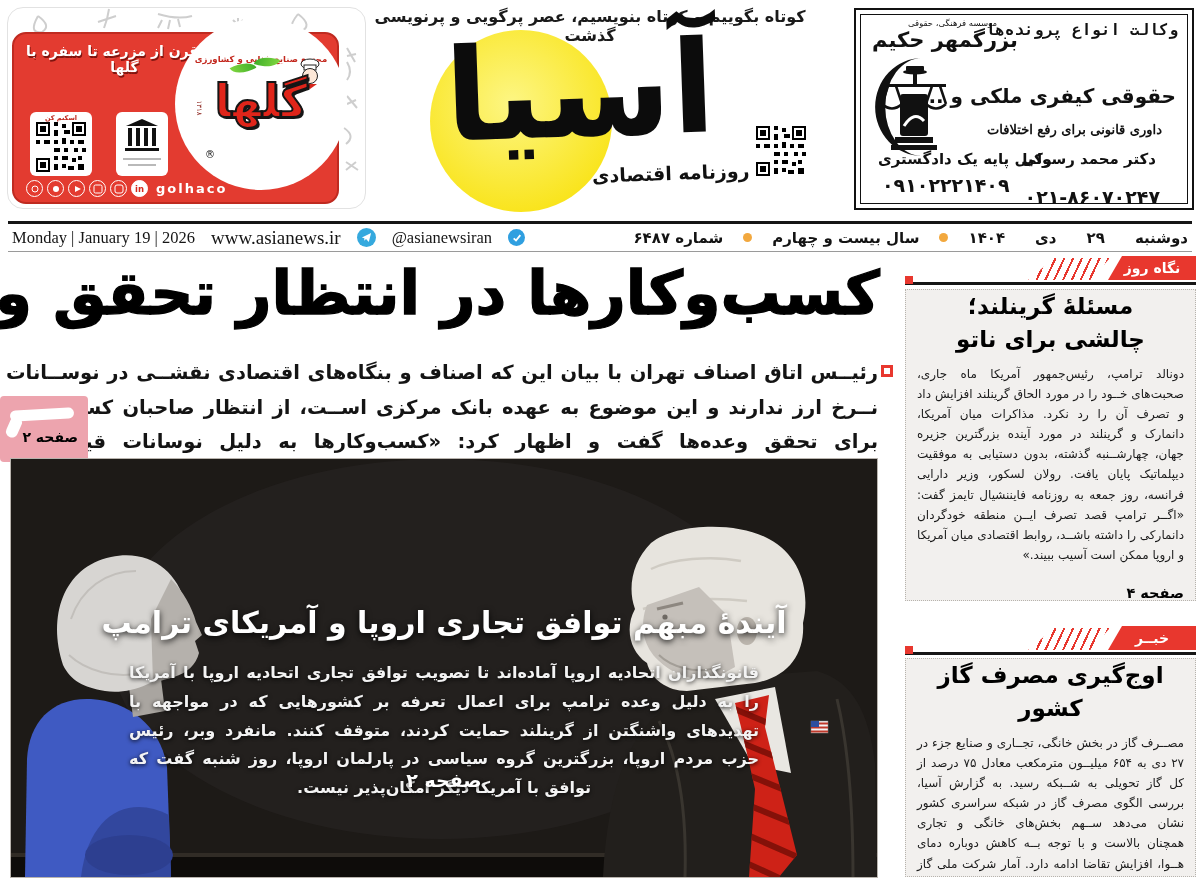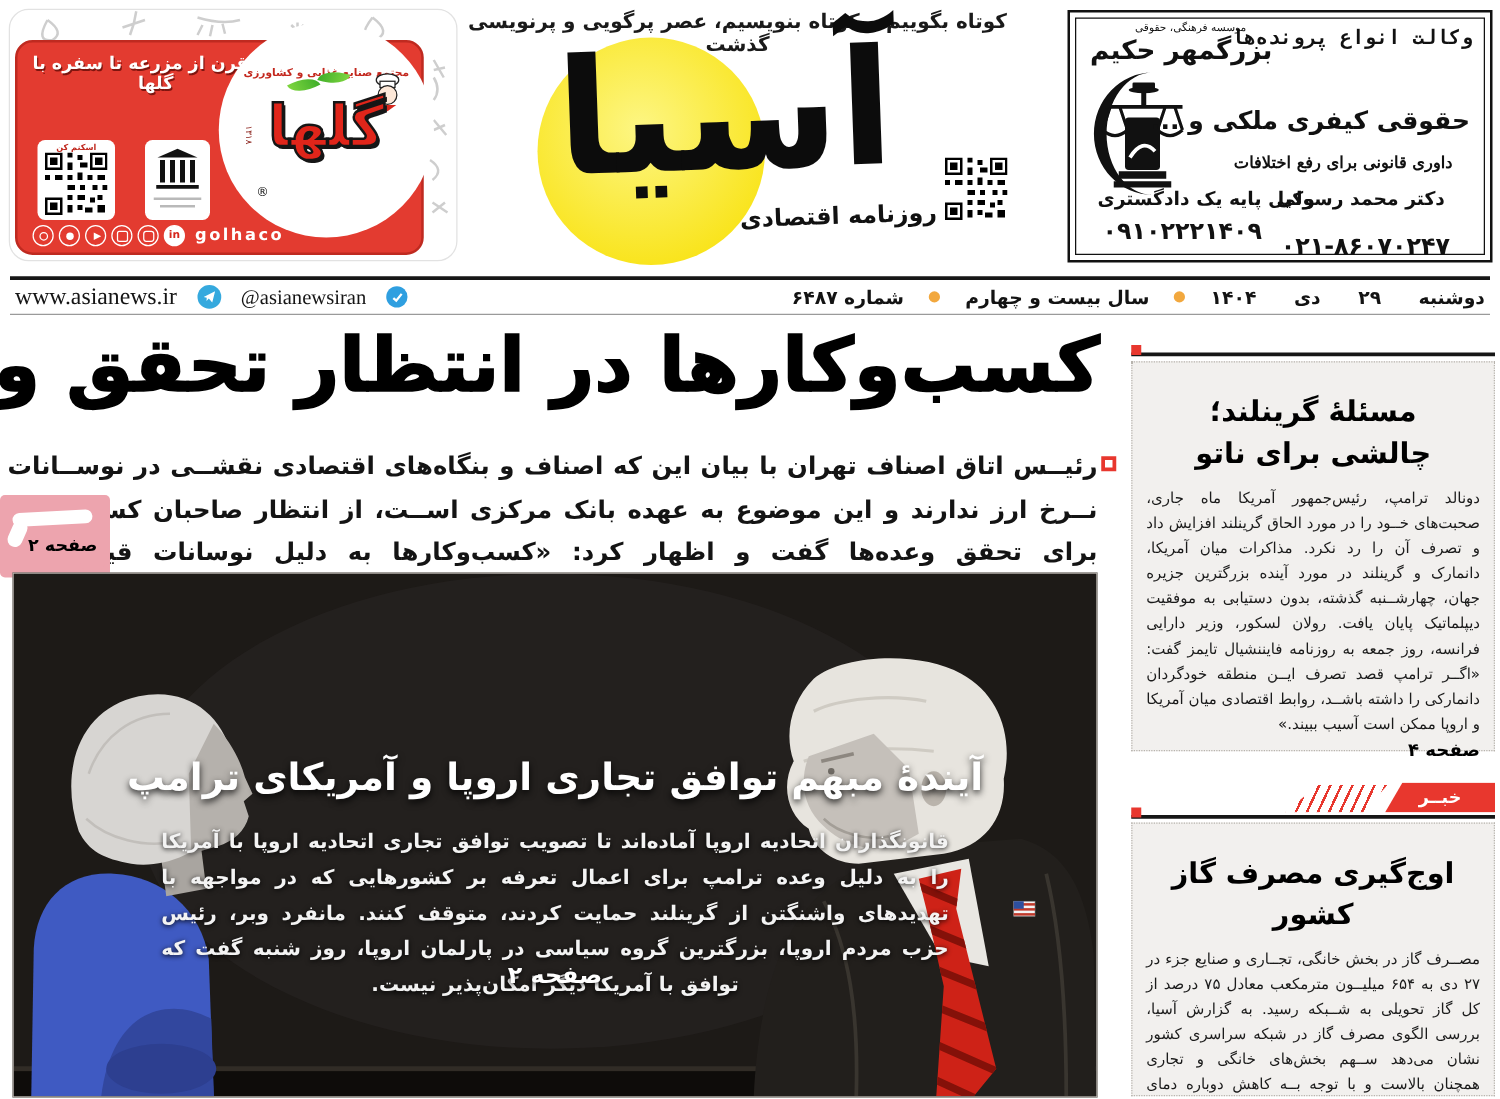--- a/index.html
+++ b/index.html
@@ -125,25 +125,25 @@
   .sec-label{position:absolute;right:0;top:0;height:24px;min-width:62px;padding:0 13px;
              background:#e8372e;color:#fff;font-size:14px;font-weight:bold;direction:rtl;
              display:flex;align-items:center;justify-content:center;
              clip-path:polygon(14px 0,100% 0,100% 100%,0 100%);}
   .sec-hatch{position:absolute;right:86px;top:2px;width:82px;height:22px;
              background:repeating-linear-gradient(115deg,#e8372e 0 2px,rgba(0,0,0,0) 2px 8px);
              clip-path:polygon(32% 0,100% 0,76% 100%,0 100%);}
   .sec-rule{left:905px;width:291px;height:3px;background:#161616;}
   .sec-sq{left:905px;width:8px;height:8px;background:#e8372e;}
   .side-card{left:905px;width:291px;background:#f2f0ee;border:1.5px dotted #b7b3ad;
-             box-sizing:border-box;padding:24px 11px;}
+             box-sizing:border-box;padding:0 11px;}
   .card-title{font-size:23px;font-weight:bold;text-align:center;line-height:1.45;color:#000;direction:rtl;}
   .card-body{margin-top:7px;font-size:12px;line-height:1.68;font-weight:500;text-align:justify;
              direction:rtl;color:#1b1b1b;}
-  .card-ref{margin-top:4px;font-size:14.5px;font-weight:bold;direction:rtl;text-align:right;color:#000;}
+  .card-ref{margin-top:20px;font-size:14.5px;font-weight:bold;direction:rtl;text-align:right;color:#000;}
   #day-card{top:289px;height:312px;}
   #news-card{top:658px;height:219px;overflow:hidden;}
   #day-head{top:256px;} #day-rule{top:282px;} #day-sq{top:276px;}
   #news-head{top:626px;} #news-rule{top:652px;} #news-sq{top:646px;}
 </style>
 </head>
 <body>
 
 <div id="page">
 
@@ -248,20 +248,21 @@
     <div class="l-svc-bold">حقوقی کیفری ملکی و ...</div>
     <div class="l-arb">داوری قانونی برای رفع اختلافات</div>
     <div class="l-name">دکتر محمد رسولی</div>
     <div class="l-title">وکیل پایه یک دادگستری</div>
     <div class="l-ph1">۰۲۱-۸۶۰۷۰۲۴۷</div>
     <div class="l-ph2">۰۹۱۰۲۲۲۱۴۰۹</div>
   </div>
 
   <div class="abs dateline">
     <div class="dl-left">
+      <span class="en-date">Monday | January 19 | 2026</span>
       <span class="website">www.asianews.ir</span>
       <span class="badge tg">
         <svg width="11" height="11" viewBox="0 0 12 12">
             <path d="M1,6 L11,1 L8.5,11 L5.5,7.5 L3.5,9.5 L3.7,6.8 Z" fill="#fff"></path>
           </svg>
       </span>
       <span class="handle">@asianewsiran</span>
       <span class="badge vf">
         <svg width="10" height="10" viewBox="0 0 12 12">
             <path d="M2,6.5 L4.8,9 L10,2.5" stroke="#fff" stroke-width="2.2" fill="none"></path>
@@ -335,20 +336,24 @@
           <rect x="800" y="271.5" width="17" height="2" fill="#c0392b"></rect>
           <rect x="800" y="262" width="8" height="6" fill="#2e4f9e"></rect>
         </g>
       </g>
     </svg>
     <div class="ph-head">آیندهٔ مبهم توافق تجاری اروپا و آمریکای ترامپ</div>
     <div class="ph-body">قانونگذاران اتحادیه اروپا آماده‌اند تا تصویب توافق تجاری اتحادیه اروپا با آمریکا را به دلیل وعده ترامپ برای اعمال تعرفه بر کشورهایی که در مواجهه با تهدیدهای واشنگتن از گرینلند حمایت کردند، متوقف کنند. مانفرد وبر، رئیس حزب مردم اروپا، بزرگترین گروه سیاسی در پارلمان اروپا، روز شنبه گفت که توافق با آمریکا دیگر امکان‌پذیر نیست.</div>
     <div class="ph-ref">صفحه ۲</div>
   </div>
 
+  <div class="abs sec-head" id="day-head">
+    <div class="sec-hatch"></div>
+    <div class="sec-label">نگاه روز</div>
+  </div>
   <div class="abs sec-rule" id="day-rule"></div>
   <div class="abs sec-sq" id="day-sq"></div>
   <div class="abs side-card" id="day-card">
     <div class="card-title">مسئلهٔ گرینلند؛</div>
     <div class="card-title">چالشی برای ناتو</div>
     <div class="card-body">دونالد ترامپ، رئیس‌جمهور آمریکا ماه جاری، صحبت‌های خــود را در مورد الحاق گرینلند افزایش داد و تصرف آن را رد نکرد. مذاکرات میان آمریکا، دانمارک و گرینلند در مورد آینده بزرگترین جزیره جهان، چهارشــنبه گذشته، بدون دستیابی به موفقیت دیپلماتیک پایان یافت. رولان لسکور، وزیر دارایی فرانسه، روز جمعه به روزنامه فایننشیال تایمز گفت: «اگــر ترامپ قصد تصرف ایــن منطقه خودگردان دانمارکی را داشته باشــد، روابط اقتصادی میان آمریکا و اروپا ممکن است آسیب ببیند.»</div>
     <div class="card-ref">صفحه ۴</div>
   </div>
 
   <div class="abs sec-head" id="news-head">

